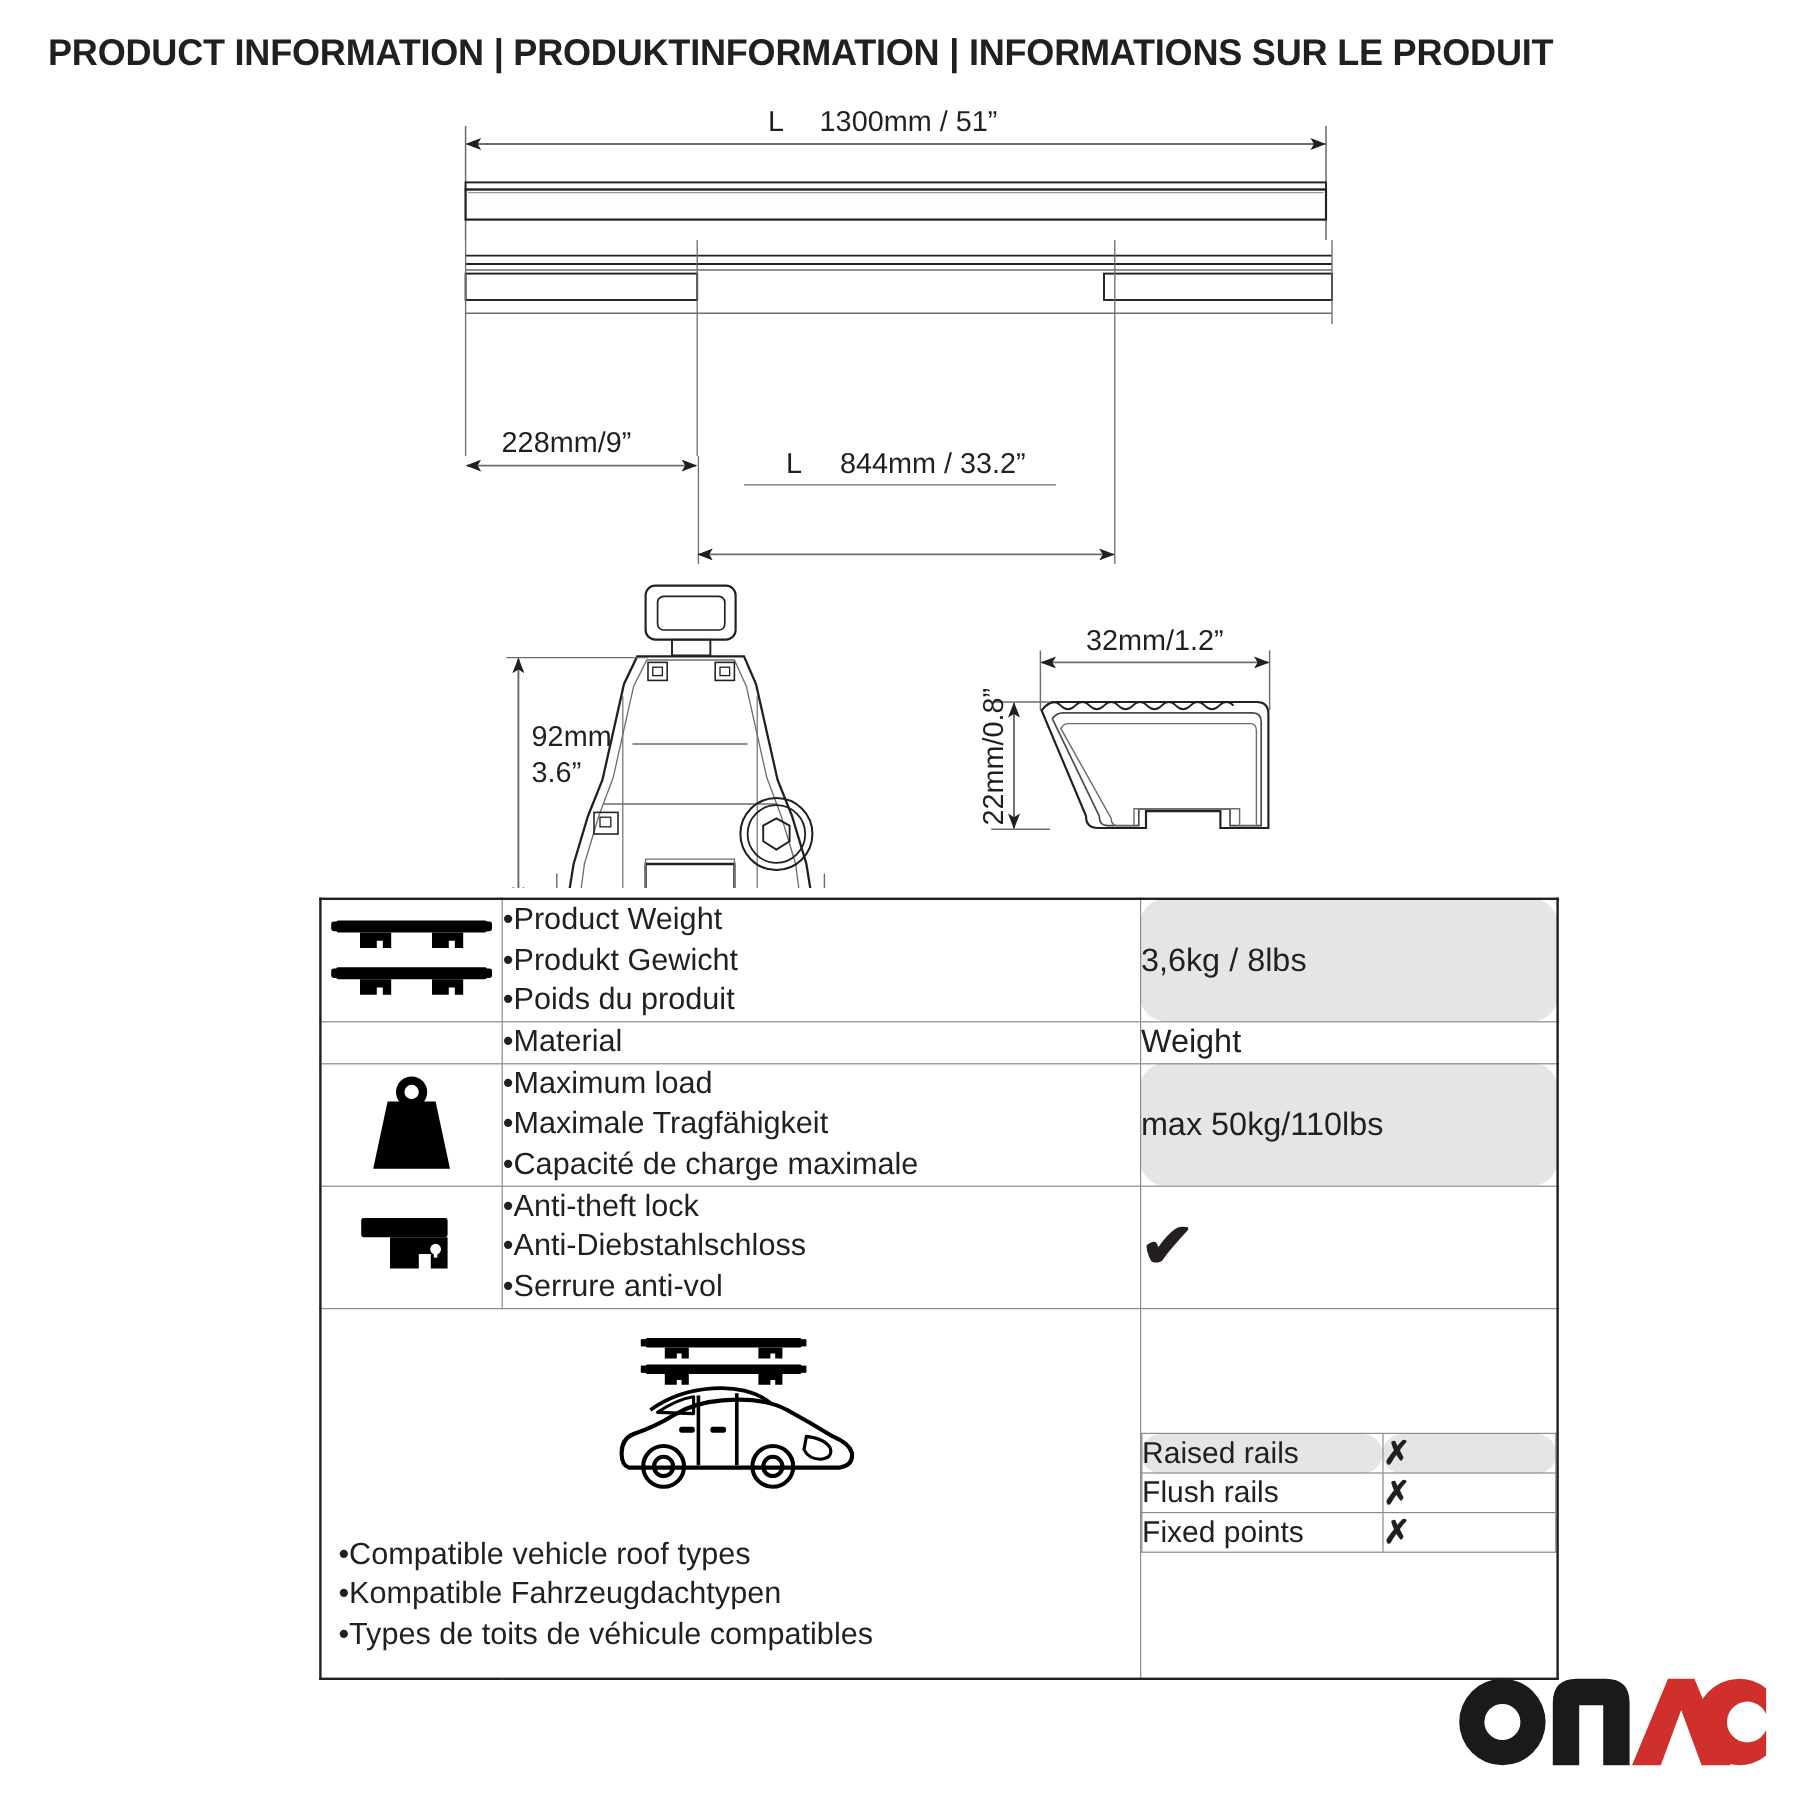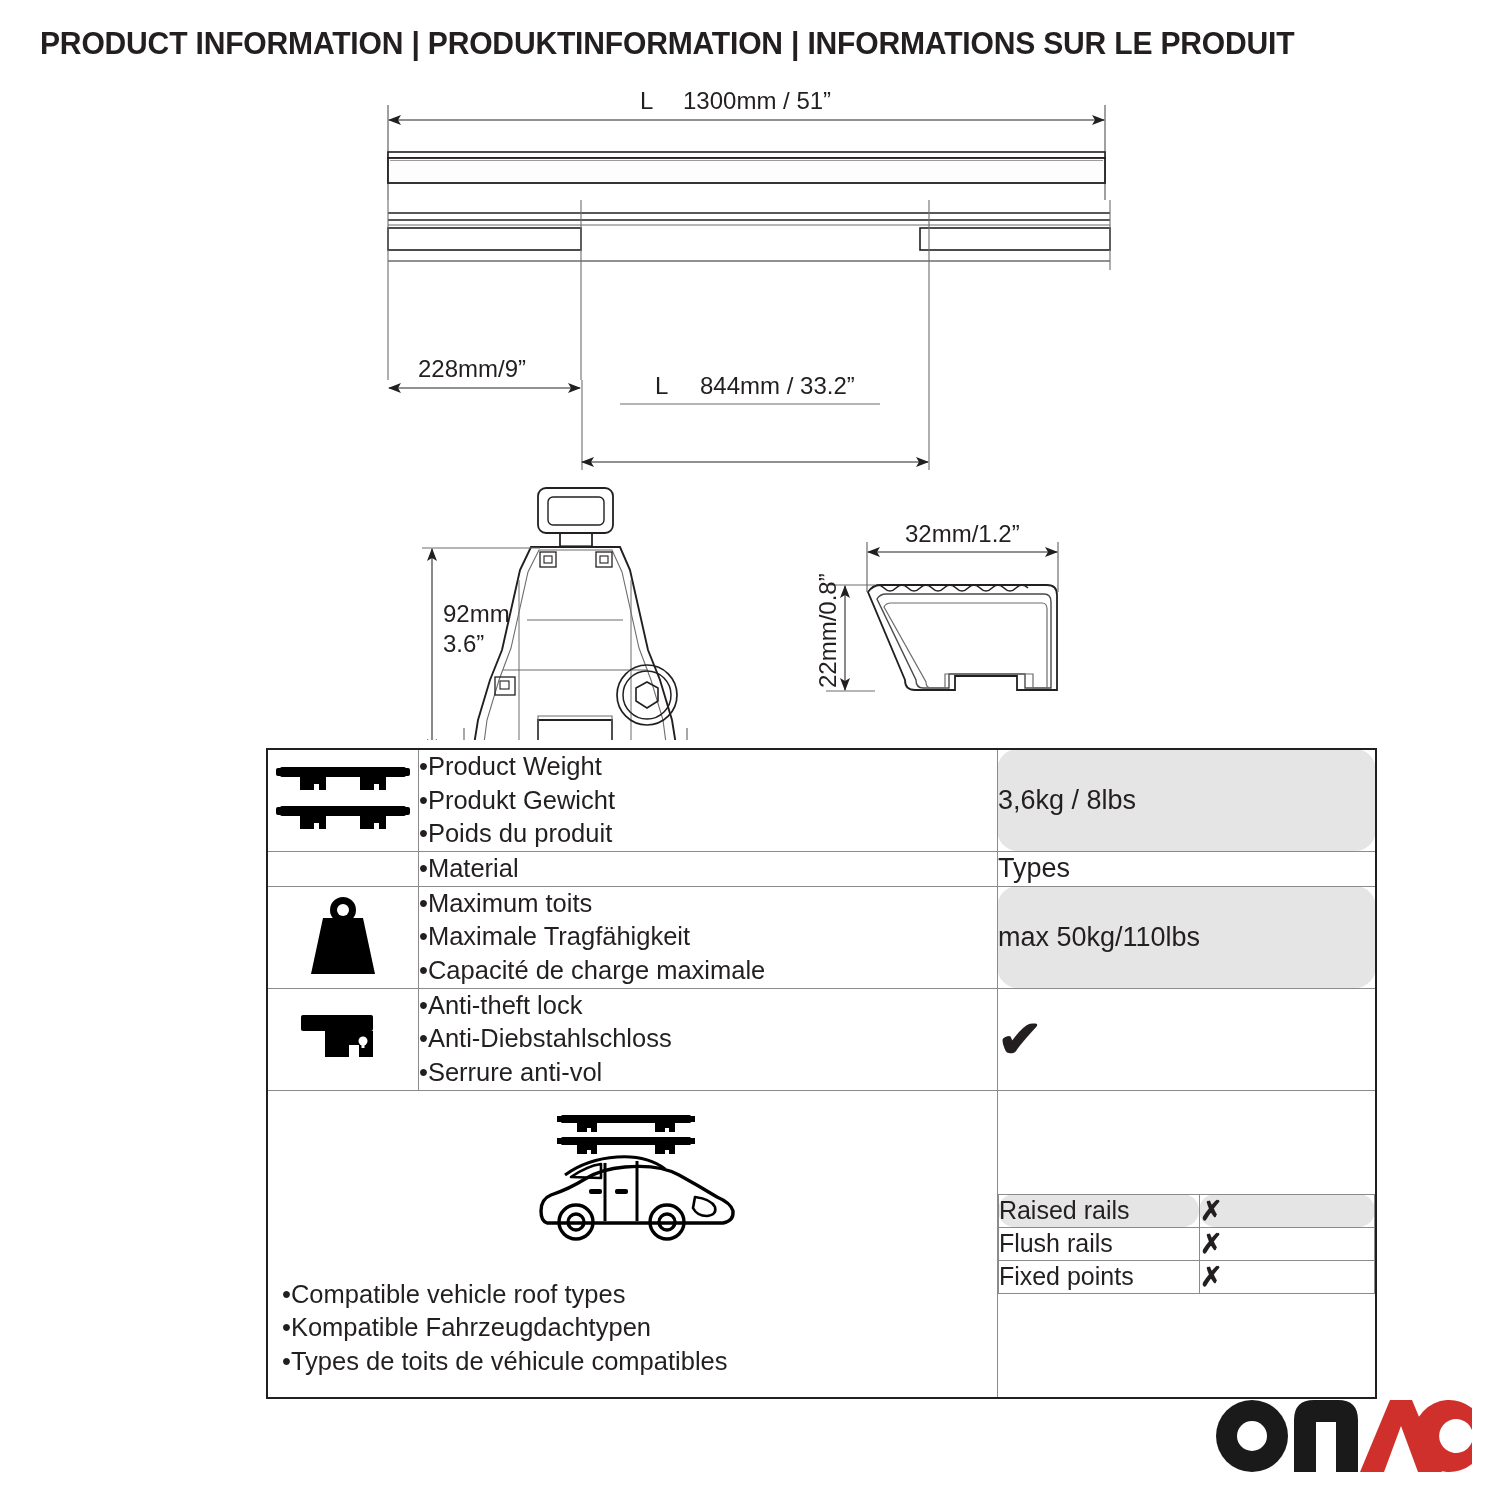--- a/index.html
+++ b/index.html
@@ -13,21 +13,21 @@
     color:#231f20;white-space:nowrap;
     transform:scaleX(0.97);transform-origin:left center;
   }
 
   
   #drawing{position:absolute;left:0;top:80px;width:1500px;height:660px;}
   #drawing svg{display:block;}
 
   
   #spec-table{
-    position:absolute;left:266px;top:748px;width:1111px;
+    position:absolute;left:266px;top:748px;width:1033px;
     border:2px solid #231f20;border-collapse:collapse;
     background:#fff;
   }
   #spec-table td{
     border:1px solid #8b8b8b;
     vertical-align:middle;
     padding:0;
   }
   .shade{background:#e5e5e5;border-radius:21px;}
   .icon-cell{width:145px;text-align:center;padding:6px 0;}
@@ -224,36 +224,36 @@
     <td class="value-cell shade" colspan="2">3,6kg / 8lbs</td>
   </tr>
 
   <tr>
     <td class="icon-cell"></td>
     <td class="label-cell">
       <div class="bullets">
         <div>•Material</div>
       </div>
     </td>
-    <td class="value-cell" colspan="2">Types</td>
+    <td class="value-cell" colspan="2">Weight</td>
   </tr>
 
   <tr>
     <td class="icon-cell">
       <svg width="96" height="86" viewBox="0 0 96 86">
         <g fill="#000">
           <circle cx="48" cy="18" r="13"></circle>
           <circle cx="48" cy="18" r="6" fill="#fff"></circle>
           <path d="M28,26 h40 l12,56 h-64 z"></path>
         </g>
       </svg>
     </td>
     <td class="label-cell">
       <div class="bullets">
-        <div>•Maximum toits</div>
+        <div>•Maximum load</div>
         <div>•Maximale Tragfähigkeit</div>
         <div>•Capacité de charge maximale</div>
       </div>
     </td>
     <td class="value-cell shade" colspan="2">max 50kg/110lbs</td>
   </tr>
 
   <tr>
     <td class="icon-cell">
       <svg width="112" height="72" viewBox="0 0 112 72">

